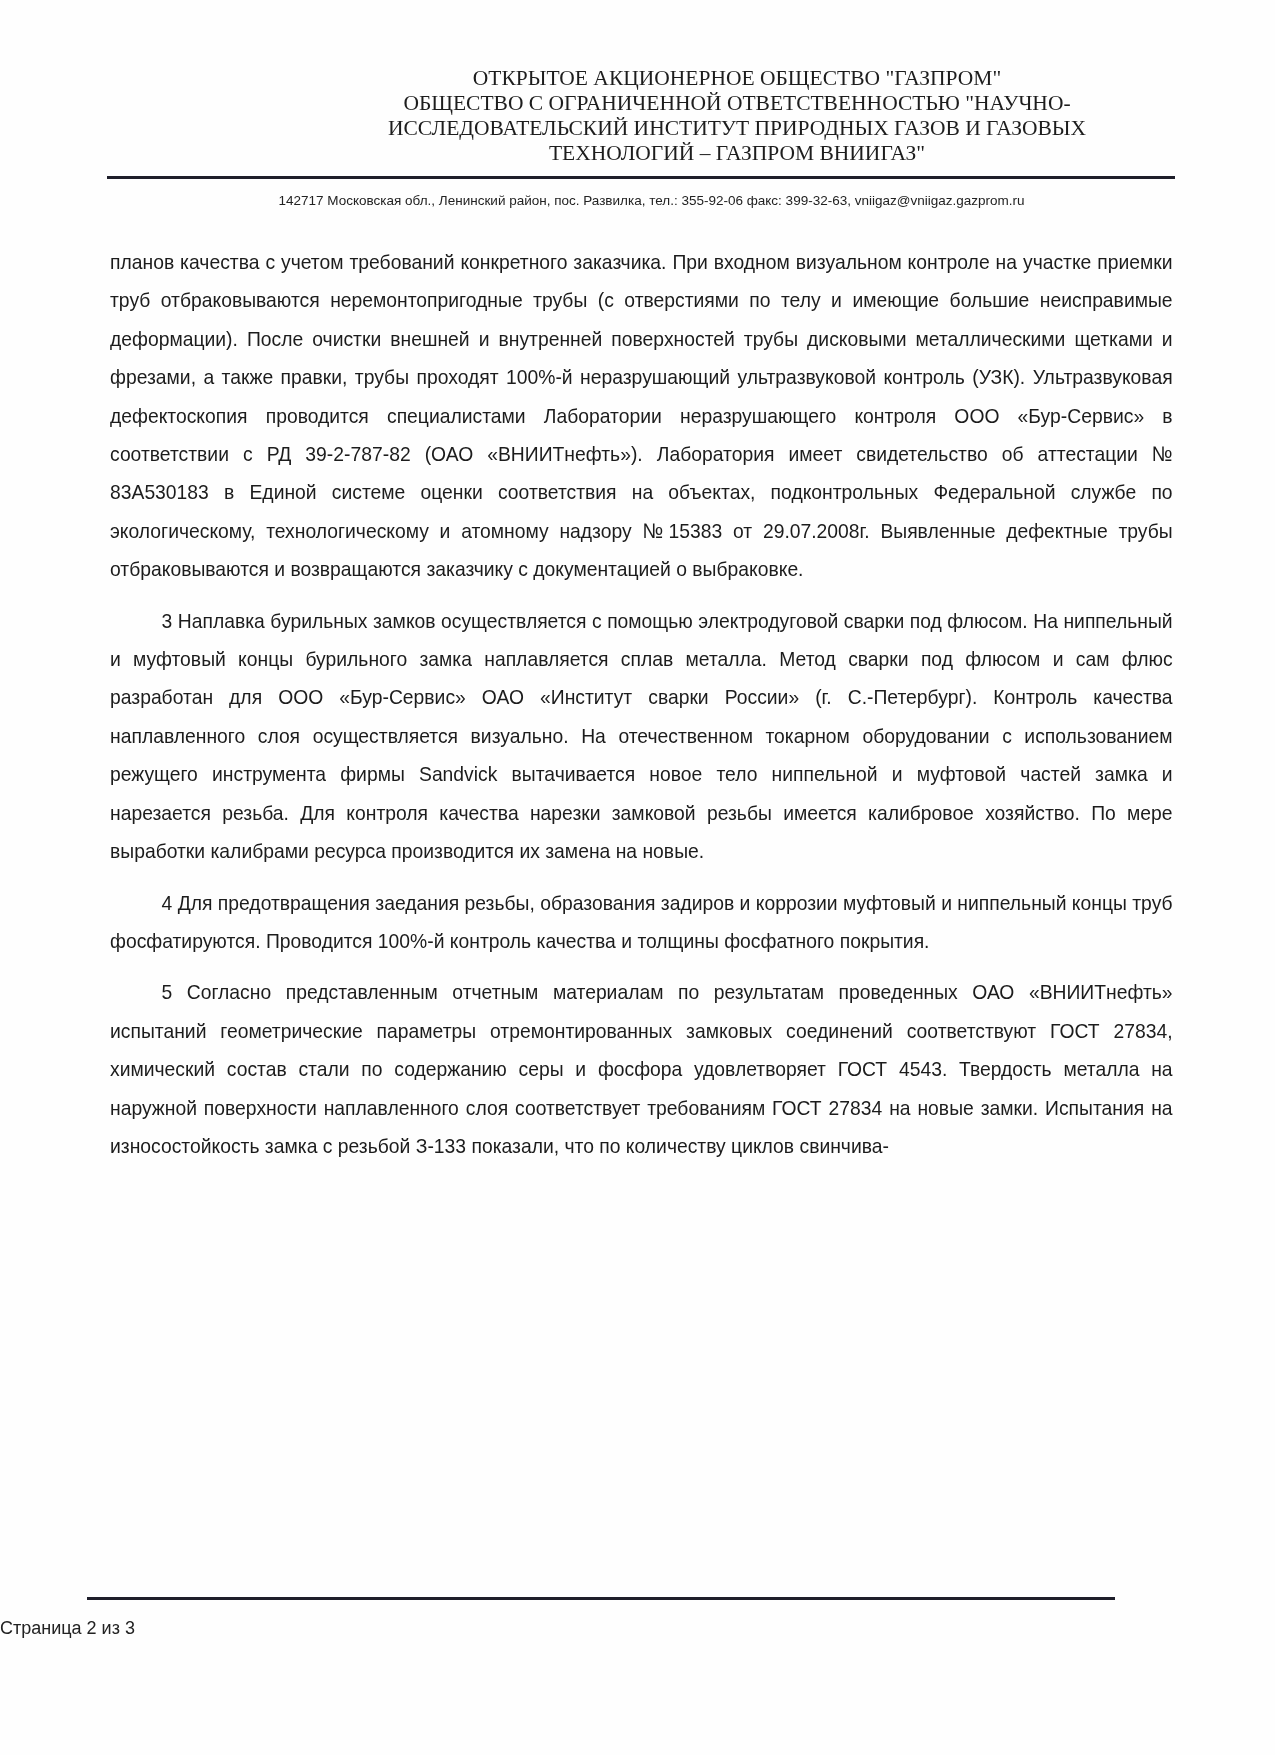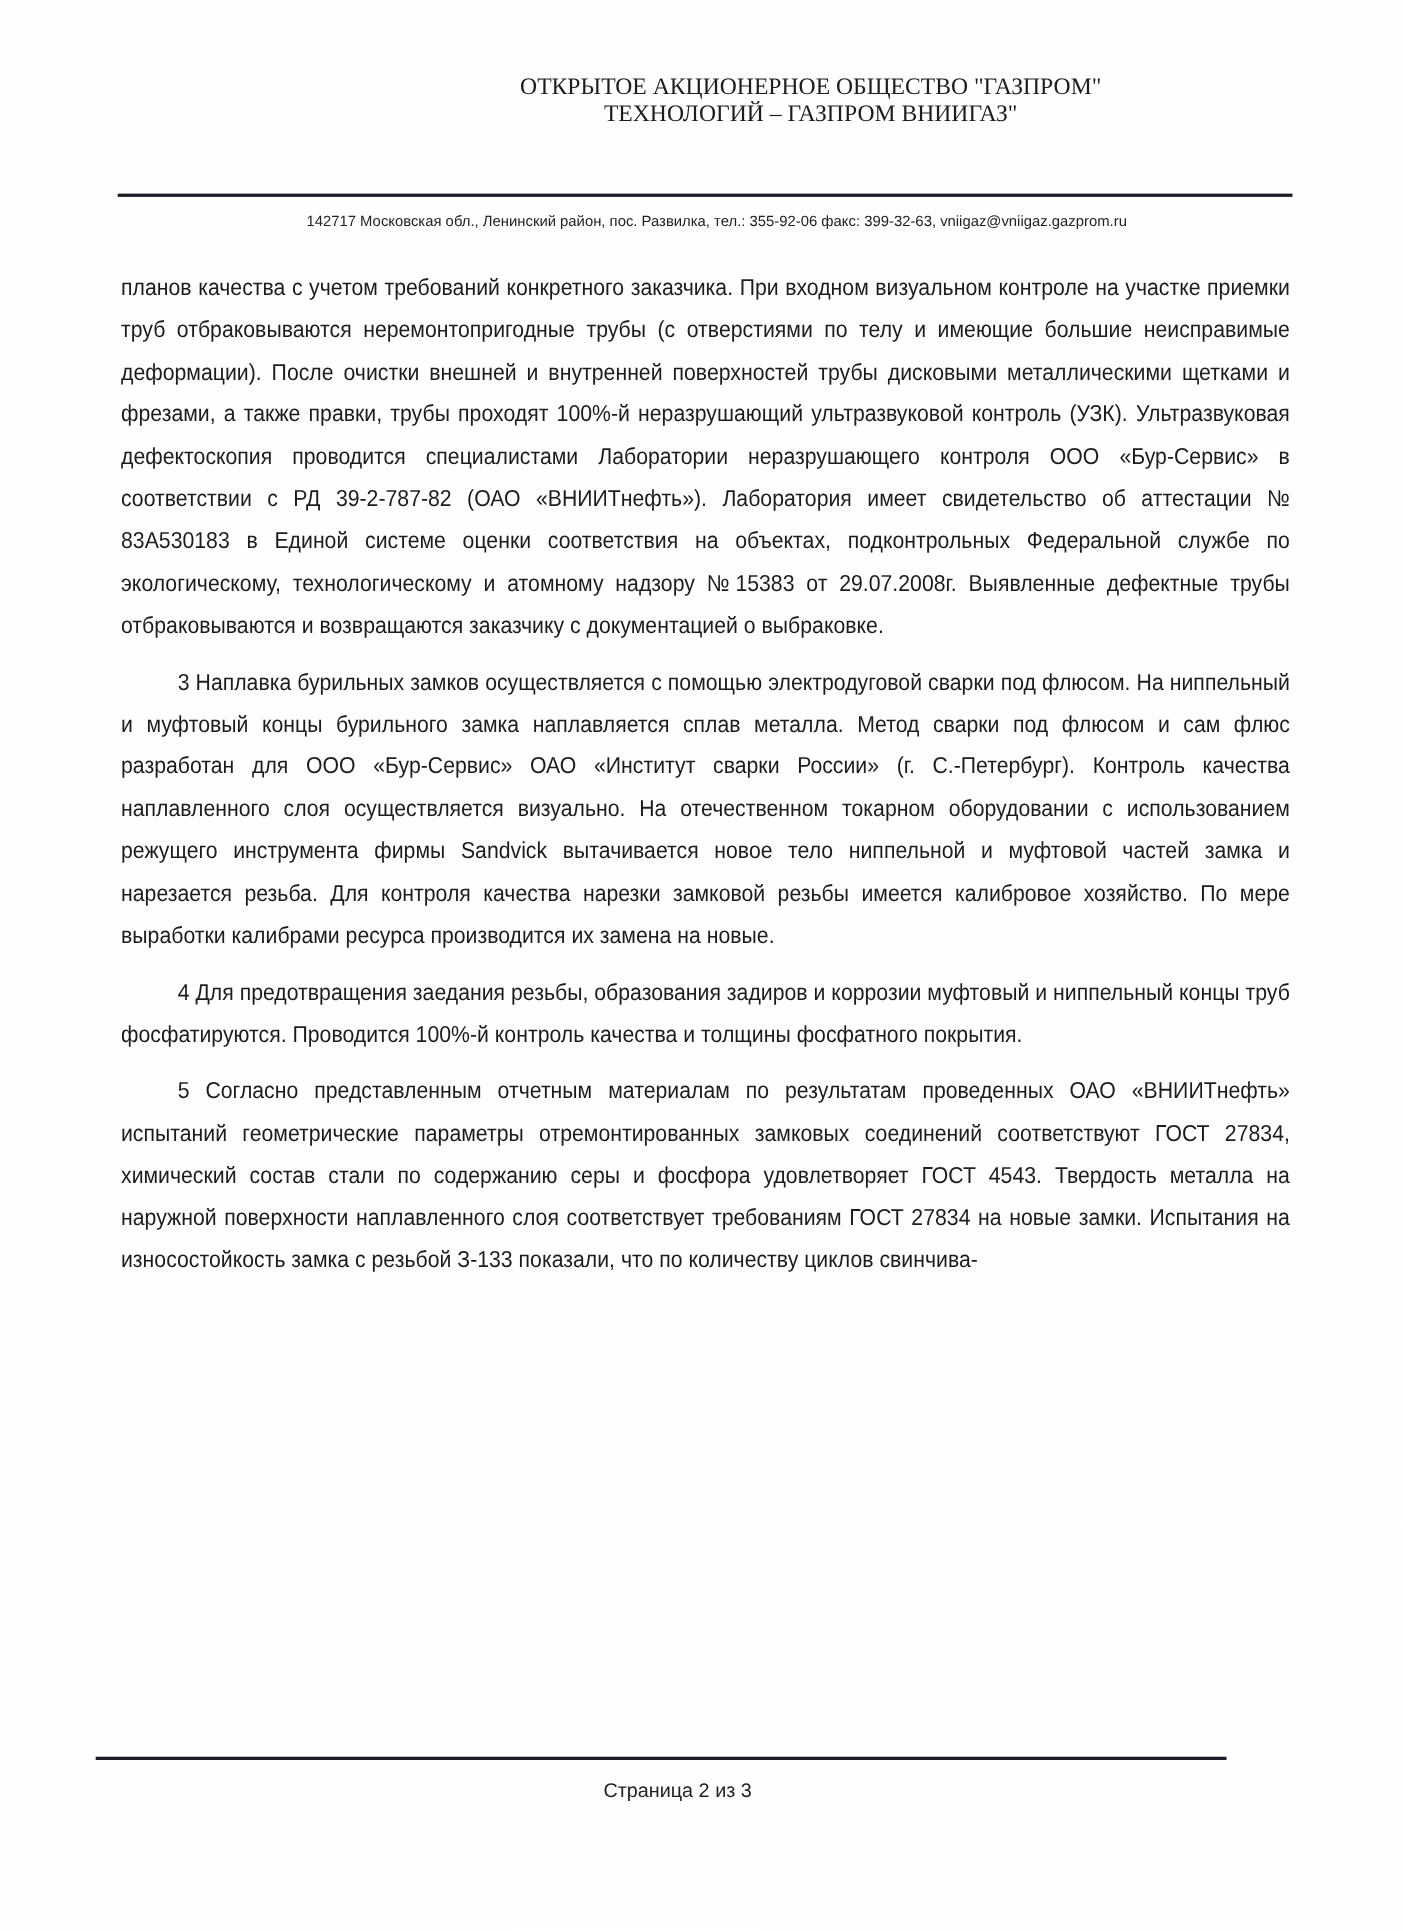--- a/index.html
+++ b/index.html
@@ -121,36 +121,37 @@
       top: 1597px;
       width: 1028px;
       height: 3px;
       background: #1e1e2a;
     }
     .page-number {
       position: absolute;
       left: 0;
       top: 1618px;
       width: 1200px;
-      text-align: center;
+      text-align: left;
       font-family: "Liberation Sans", sans-serif;
       font-size: 18px;
       color: #222;
-      padding-left: 16px;
     }
   </style>
 </head>
 <body>
 
 <div class="page">
 
   <div class="letterhead">
 
     <div class="org-title">
       <div>ОТКРЫТОЕ АКЦИОНЕРНОЕ ОБЩЕСТВО "ГАЗПРОМ"</div>
+      <div>ОБЩЕСТВО С ОГРАНИЧЕННОЙ ОТВЕТСТВЕННОСТЬЮ "НАУЧНО-</div>
+      <div>ИССЛЕДОВАТЕЛЬСКИЙ ИНСТИТУТ ПРИРОДНЫХ ГАЗОВ И ГАЗОВЫХ</div>
       <div>ТЕХНОЛОГИЙ – ГАЗПРОМ ВНИИГАЗ"</div>
     </div>
   </div>
 
   <div class="header-rule"></div>
 
   <div class="address">142717 Московская обл., Ленинский район, пос. Развилка, тел.: 355-92-06 факс: 399-32-63, vniigaz@vniigaz.gazprom.ru</div>
 
   <div class="body-text">
     <p class="para">планов качества с учетом требований конкретного заказчика. При входном визуальном контроле на участке приемки труб отбраковываются неремонтопригодные трубы (с отверстиями по телу и имеющие большие неисправимые деформации). После очистки внешней и внутренней поверхностей трубы дисковыми металлическими щетками и фрезами, а также правки, трубы проходят 100%-й неразрушающий ультразвуковой контроль (УЗК). Ультразвуковая дефектоскопия проводится специалистами Лаборатории неразрушающего контроля ООО «Бур-Сервис» в соответствии с РД 39-2-787-82 (ОАО «ВНИИТнефть»). Лаборатория имеет свидетельство об аттестации № 83А530183 в Единой системе оценки соответствия на объектах, подконтрольных Федеральной службе по экологическому, технологическому и атомному надзору №15383 от 29.07.2008г. Выявленные дефектные трубы отбраковываются и возвращаются заказчику с документацией о выбраковке.</p>

